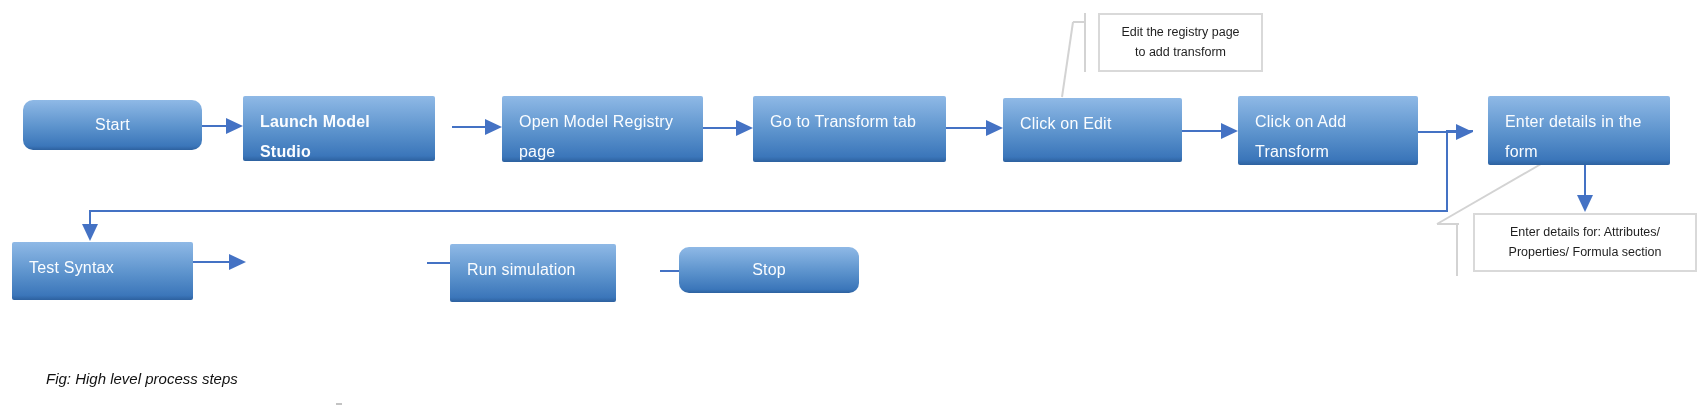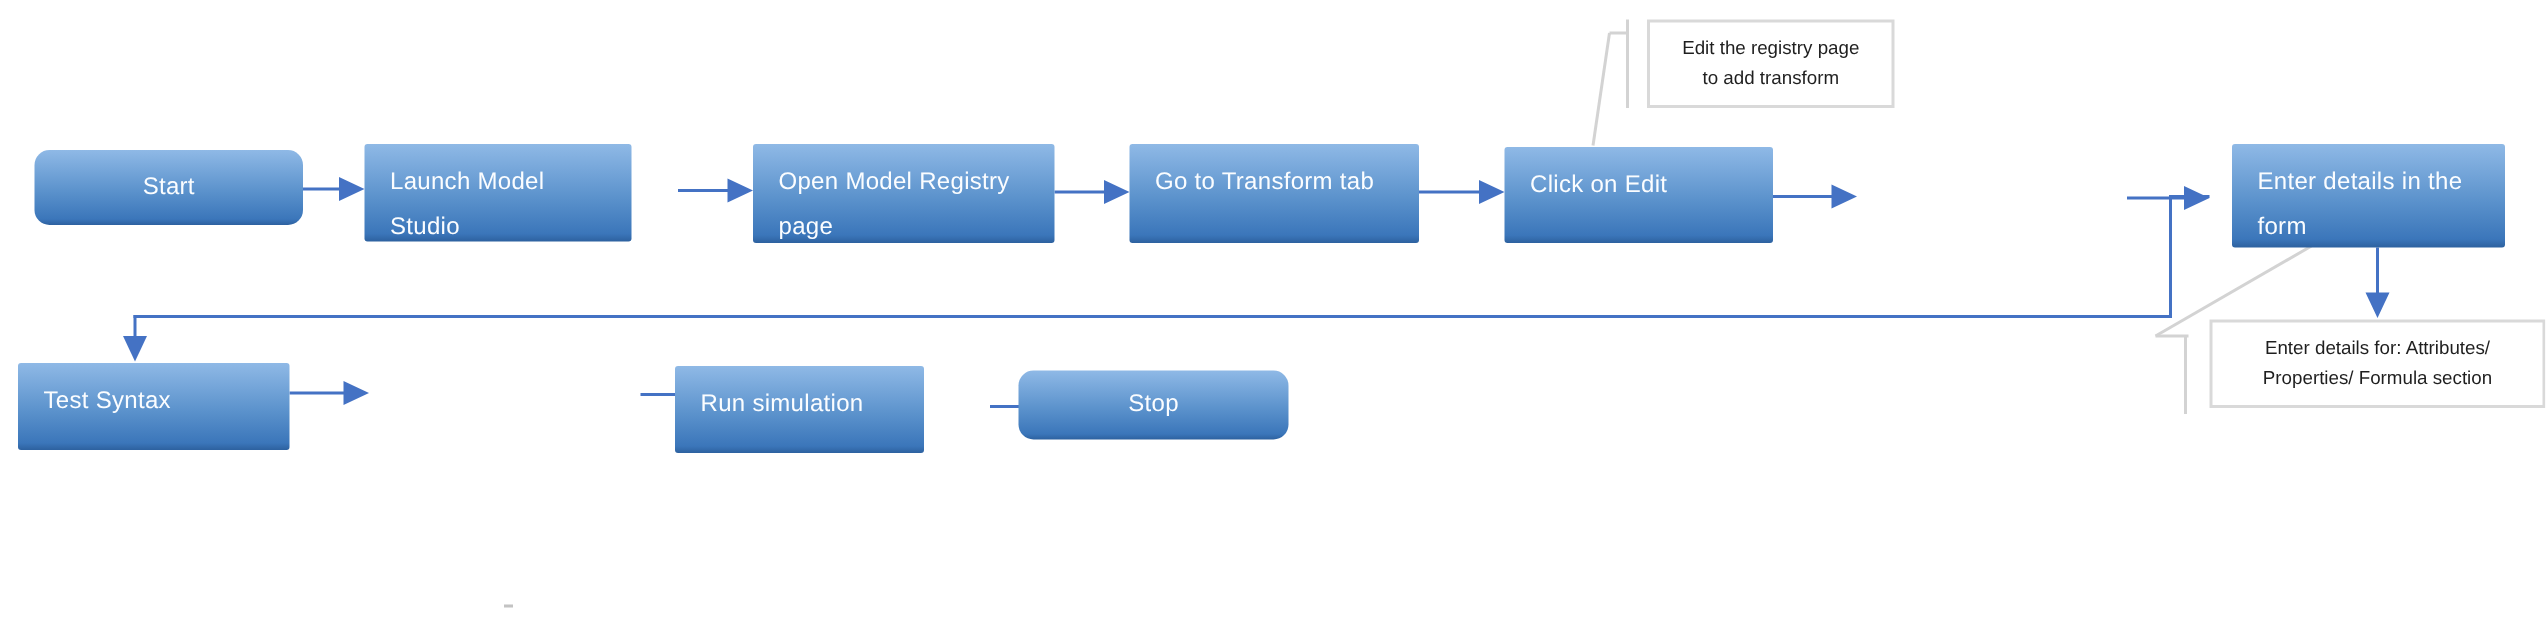--- a/index.html
+++ b/index.html
@@ -65,31 +65,34 @@
       <line x1="1085" y1="22" x2="1073" y2="22" stroke="#d3d3d3" stroke-width="2"></line>
       <line x1="1073" y1="22" x2="1062" y2="97" stroke="#d3d3d3" stroke-width="2"></line>
       <line x1="1541" y1="164" x2="1437" y2="224" stroke="#d3d3d3" stroke-width="2"></line>
       <line x1="1437" y1="224" x2="1459" y2="224" stroke="#d3d3d3" stroke-width="2"></line>
       <line x1="1457" y1="224" x2="1457" y2="276" stroke="#d3d3d3" stroke-width="2"></line>
     </svg>
   <div class="layer" id="nodes-layer">
       <div class="node rounded" style="left: 23px; top: 100px; width: 179px; height: 50px;">
         <span class="node-label">Start</span>
       </div>
-      <div class="node" style="left: 243px; top: 96px; width: 178px; height: 65px;">
+      <div class="node" style="left: 243px; top: 96px; width: 192px; height: 65px; font-weight: bold;">
         <span class="node-label">Launch Model Studio</span>
       </div>
       <div class="node" style="left: 753px; top: 96px; width: 193px; height: 66px;">
         <span class="node-label">Go to Transform tab</span>
       </div>
       <div class="node" style="left: 502px; top: 96px; width: 201px; height: 66px;">
         <span class="node-label">Open Model Registry page</span>
       </div>
       <div class="node" style="left: 1003px; top: 98px; width: 179px; height: 64px;">
         <span class="node-label">Click on Edit</span>
+      </div>
+      <div class="node" style="left: 1238px; top: 96px; width: 180px; height: 69px;">
+        <span class="node-label">Click on Add Transform</span>
       </div>
       <div class="node" style="left: 1488px; top: 96px; width: 182px; height: 69px;">
         <span class="node-label">Enter details in the form</span>
       </div>
       <div class="node" style="left: 12px; top: 242px; width: 181px; height: 58px;">
         <span class="node-label">Test Syntax</span>
       </div>
       <div class="node" style="left: 450px; top: 244px; width: 166px; height: 58px;">
         <span class="node-label">Run simulation</span>
       </div>
@@ -100,14 +103,15 @@
   <div class="layer" id="callouts-layer">
       <div class="callout" style="left: 1098px; top: 13px; width: 165px; height: 59px;">
         <div class="callout-line">Edit the registry page</div>
         <div class="callout-line">to add transform</div>
       </div>
       <div class="callout" style="left: 1473px; top: 213px; width: 224px; height: 59px;">
         <div class="callout-line">Enter details for: Attributes/</div>
         <div class="callout-line">Properties/ Formula section</div>
       </div>
     </div>
+  <div class="caption">Fig: High level process steps</div>
   <div class="stray"></div>
 </div>
 
 </body></html>

